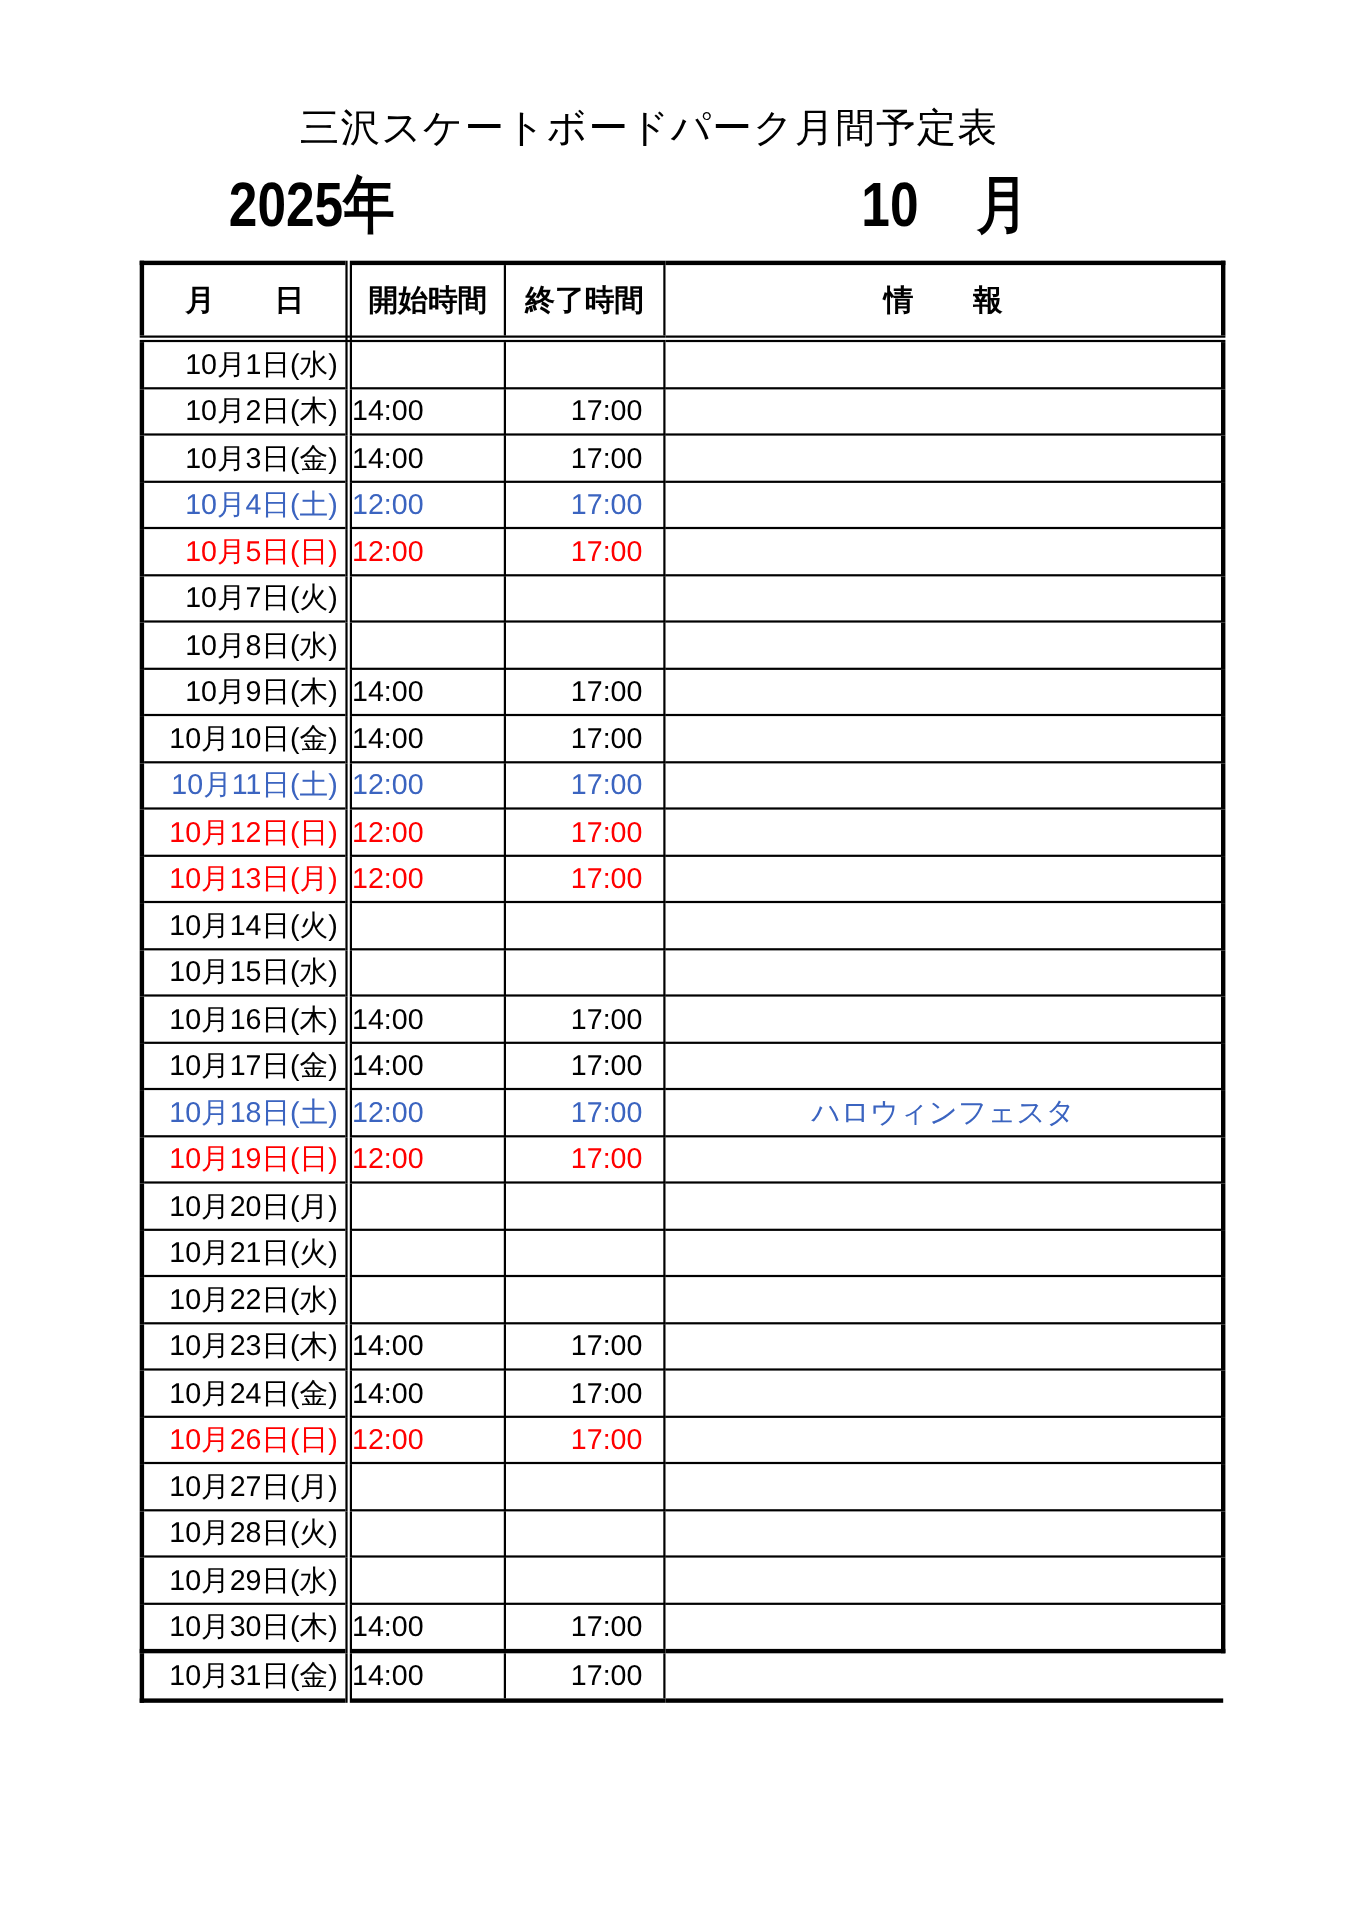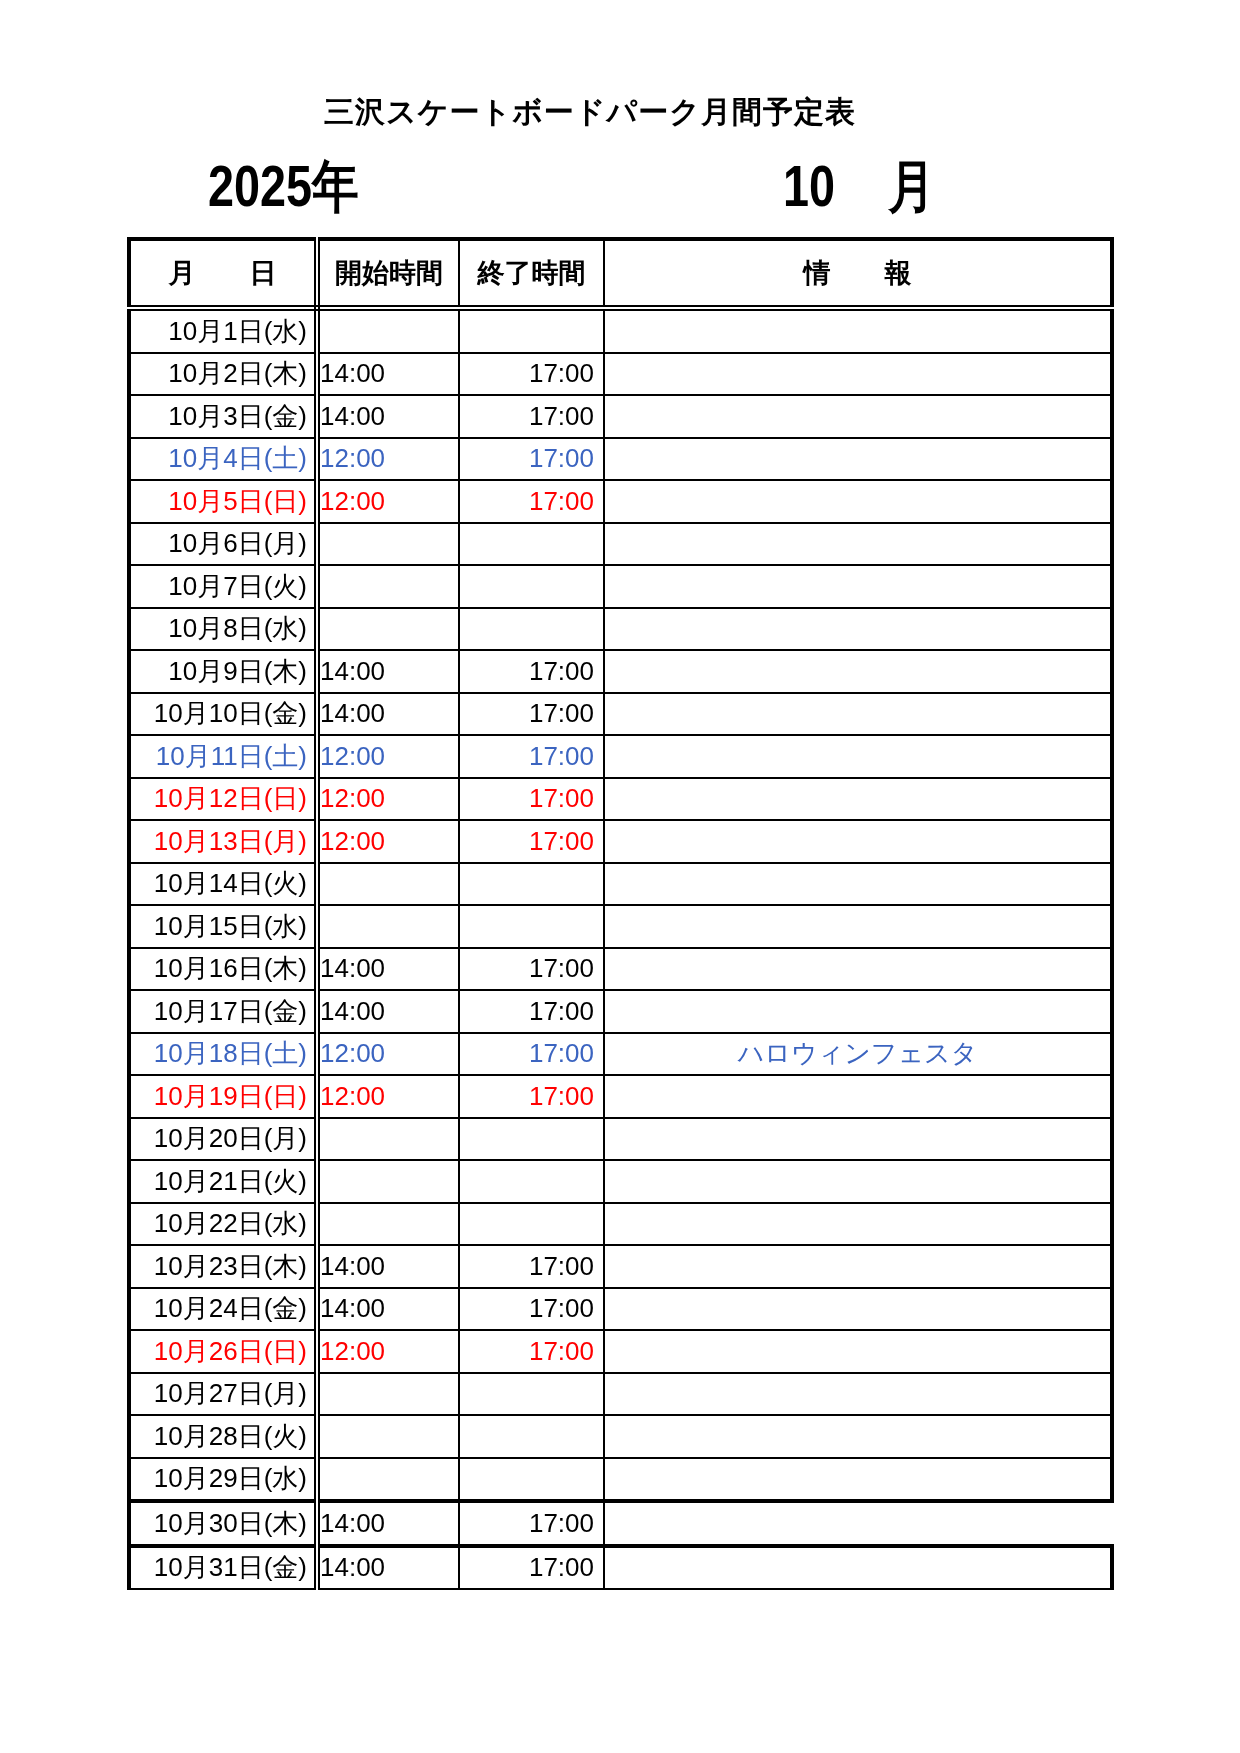--- a/index.html
+++ b/index.html
@@ -8,22 +8,22 @@
     background:#ffffff;
     position:relative;
     font-family:"Liberation Sans", sans-serif;
     color:#000;
   }
   .page-title {
     position:absolute;
     top:92px; left:0; width:1180px;
     text-align:center;
     font-family:"DejaVu Serif", serif;
-    font-weight:bold;
-    font-size:30px;
+    font-weight:normal;
+    font-size:36px;
     letter-spacing:1px;
     white-space:nowrap;
   }
   .year-month-line { position:absolute; top:155px; left:0; width:1096px; height:70px; }
   .year-label, .month-number, .month-label {
     position:absolute;
     font-size:57px;
     font-weight:600;
     transform:scaleX(0.82);
     transform-origin:left center;
@@ -64,21 +64,21 @@
   .schedule-table td {
     height:40.5px;
     font-size:26px;
     border-bottom:2px solid #000;
     white-space:nowrap;
     overflow:hidden;
     padding:0;
   }
   .schedule-table td.col-date  { text-align:right; padding-right:7px; border-left:4px solid #000; border-right:6px double #000; }
   .schedule-table td.col-start { text-align:left; padding-right:9px; border-right:2px solid #000; }
-  .schedule-table td.col-end   { text-align:right; padding-right:9px; border-right:2px solid #000; }
+  .schedule-table td.col-end   { text-align:right; padding-right:19px; border-right:2px solid #000; }
   .schedule-table td.col-info  { text-align:center; border-right:4px solid #000; }
 
   
   .schedule-table tbody tr:nth-child(28) td { border-bottom:4px solid #000; }
   .schedule-table tbody tr:nth-child(29) td { border-bottom:4px solid #000; }
   .schedule-table tbody tr:nth-child(29) td.col-info { border-right:none; }
   .schedule-table tbody tr:nth-child(31) td { border-bottom:4px solid #000; }
 
   tr.type-saturday td { color:var(--c-saturday,#3B64C0); }
   tr.type-holiday  td { color:var(--c-holiday,#FF0000); }
@@ -135,26 +135,20 @@
         <td class="col-end">17:00</td>
         <td class="col-info"></td>
       </tr>
       <tr class="type-holiday">
         <td class="col-date">10月5日(日)</td>
         <td class="col-start">12:00</td>
         <td class="col-end">17:00</td>
         <td class="col-info"></td>
       </tr>
       <tr class="type-weekday">
-        <td class="col-date">10月6日(月)</td>
-        <td class="col-start"></td>
-        <td class="col-end"></td>
-        <td class="col-info"></td>
-      </tr>
-      <tr class="type-weekday">
         <td class="col-date">10月7日(火)</td>
         <td class="col-start"></td>
         <td class="col-end"></td>
         <td class="col-info"></td>
       </tr>
       <tr class="type-weekday">
         <td class="col-date">10月8日(水)</td>
         <td class="col-start"></td>
         <td class="col-end"></td>
         <td class="col-info"></td>

